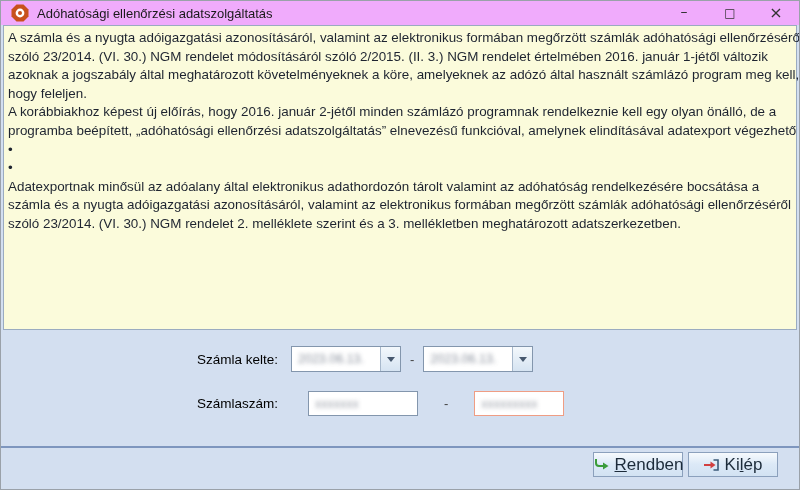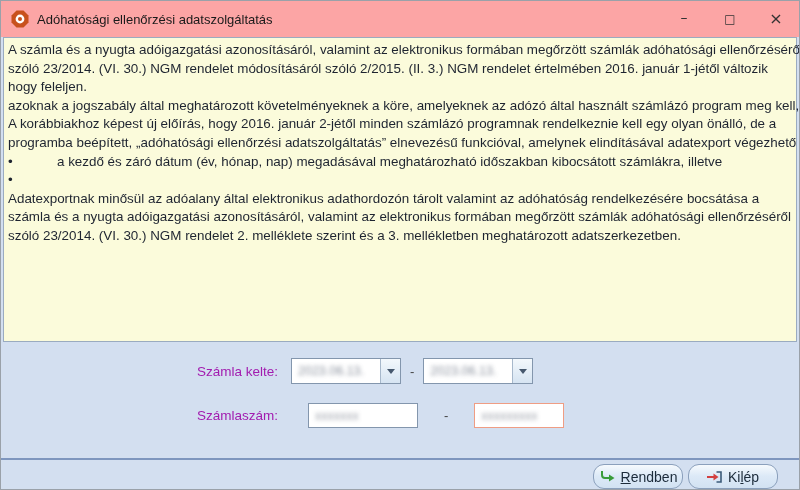--- a/index.html
+++ b/index.html
@@ -6,21 +6,21 @@
   * { box-sizing:border-box; }
   .window {
     position:relative; width:800px; height:490px;
     background:#d3dff0;
     border:1px solid #9aa1a9;
     font-family:"Liberation Sans", sans-serif;
     overflow:hidden;
   }
   
   .titlebar {
-    height:36px; background:#fca5a5;
+    height:24px; background:#f0abfc;
     display:flex; align-items:center;
   }
   .app-icon { width:18px; height:18px; margin:0 8px 0 10px; flex:none; display:flex; }
   .title { font-size:13px; color:#1a1a1a; }
   .win-btns { margin-left:auto; display:flex; height:100%; }
   .win-btn {
     width:46px; height:100%; display:flex; align-items:center; justify-content:center;
     color:#333; font-family:"DejaVu Sans", sans-serif; cursor:default;
   }
   .win-btn.min span   { font-size:14px; line-height:1; transform:translateY(-2px); }
@@ -41,21 +41,21 @@
   
   .form-area { position:relative; height:116px; background:#d3dff0; }
   .form-row {
     position:absolute; left:0; right:0;
     display:flex; align-items:center;
   }
   .form-row.r1 { top:16px; }
   .form-row.r2 { top:61px;gap:17px; }
   .flabel {
     width:277px; text-align:right; margin-right:13px;
-    font-size:13.5px; color:#a21caf; flex:none;
+    font-size:13.5px; color:#000000; flex:none;
   }
   .combo {
     width:110px; height:26px; background:#ffffff;
     border:1px solid #8396ad; display:flex; align-items:stretch; flex:none;
   }
   .combo-value {
     flex:1; display:flex; align-items:center; padding-left:6px;
     font-size:12.5px; color:#6e7685; overflow:hidden;
   }
   .combo-btn {
@@ -79,24 +79,24 @@
   
   .footer-divider { height:2px; background:#7e96be; }
   .footer {
     height:33px; background:#d3dff0;
     display:flex; align-items:center; justify-content:flex-end;
     padding-right:21px; gap:5px;
   }
   .btn {
     width:90px; height:25px;
     background:linear-gradient(#f6fafd,#dce9f7 48%,#d2e2f2);
-    border:1px solid #8ba0bc; border-radius:11px;
+    border:1px solid #8ba0bc; border-radius:0;
     display:flex; align-items:center; justify-content:center; gap:6px;
     font-family:"Liberation Sans", sans-serif;
-    font-size:14px; color:#1c2b3a; cursor:default; padding:0;
+    font-size:17px; color:#1c2b3a; cursor:default; padding:0;
   }
   .btn .u { text-decoration:underline; }
   .btn svg { flex:none; }
 </style>
 </head>
 <body>
 
 <div class="window">
 
   <div class="titlebar">
@@ -123,34 +123,33 @@
 
   <div class="info-panel">
     <div class="info-text">
         <div class="tline">
           <span>A számla és a nyugta adóigazgatási azonosításáról, valamint az elektronikus formában megőrzött számlák adóhatósági ellenőrzéséről</span>
         </div>
         <div class="tline">
           <span>szóló 23/2014. (VI. 30.) NGM rendelet módosításáról szóló 2/2015. (II. 3.) NGM rendelet értelmében 2016. január 1-jétől változik</span>
         </div>
         <div class="tline">
+          <span>azoknak a jogszabály által meghatározott követelményeknek a köre, amelyeknek az adózó által használt számlázó program meg kell,</span>
+        </div>
+        <div class="tline">
           <span>hogy feleljen.</span>
         </div>
         <div class="tline">
-          <span>azoknak a jogszabály által meghatározott követelményeknek a köre, amelyeknek az adózó által használt számlázó program meg kell,</span>
-        </div>
-        <div class="tline">
           <span>A korábbiakhoz képest új előírás, hogy 2016. január 2-jétől minden számlázó programnak rendelkeznie kell egy olyan önálló, de a</span>
         </div>
         <div class="tline">
           <span>programba beépített, „adóhatósági ellenőrzési adatszolgáltatás” elnevezésű funkcióval, amelynek elindításával adatexport végezhető</span>
         </div>
         <div class="tline">
           <span class="b">•</span>
-          <span>a kezdő és záró dátum (év, hónap, nap) megadásával meghatározható időszakban kibocsátott számlákra, illetve</span>
         </div>
         <div class="tline">
           <span class="b">•</span>
         </div>
         <div class="tline">
           <span>Adatexportnak minősül az adóalany által elektronikus adathordozón tárolt valamint az adóhatóság rendelkezésére bocsátása a</span>
         </div>
         <div class="tline">
           <span>számla és a nyugta adóigazgatási azonosításáról, valamint az elektronikus formában megőrzött számlák adóhatósági ellenőrzéséről</span>
         </div>

